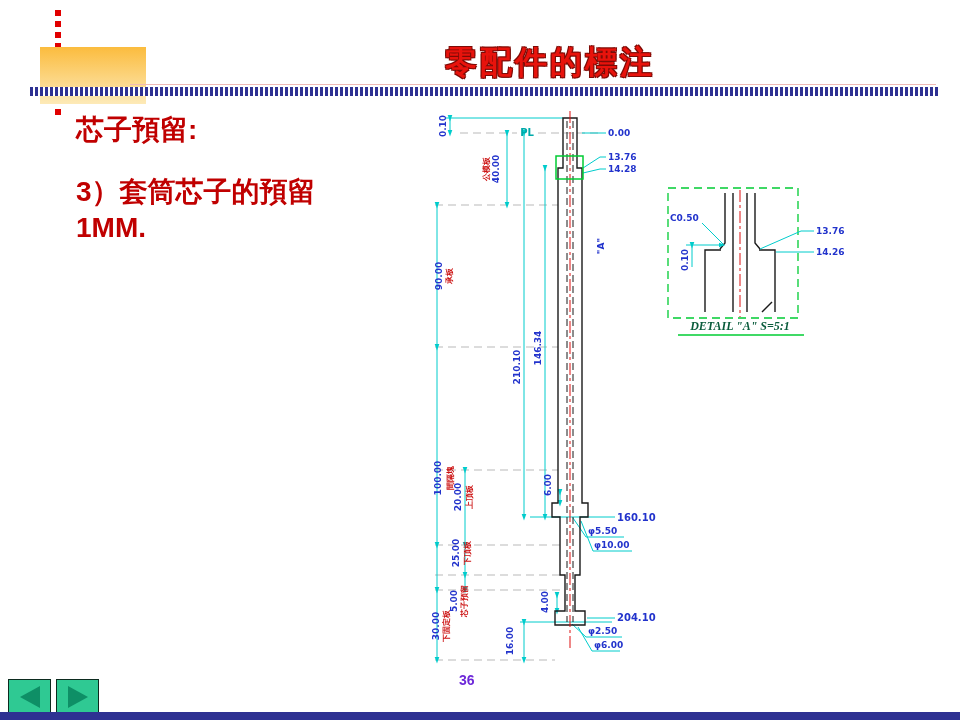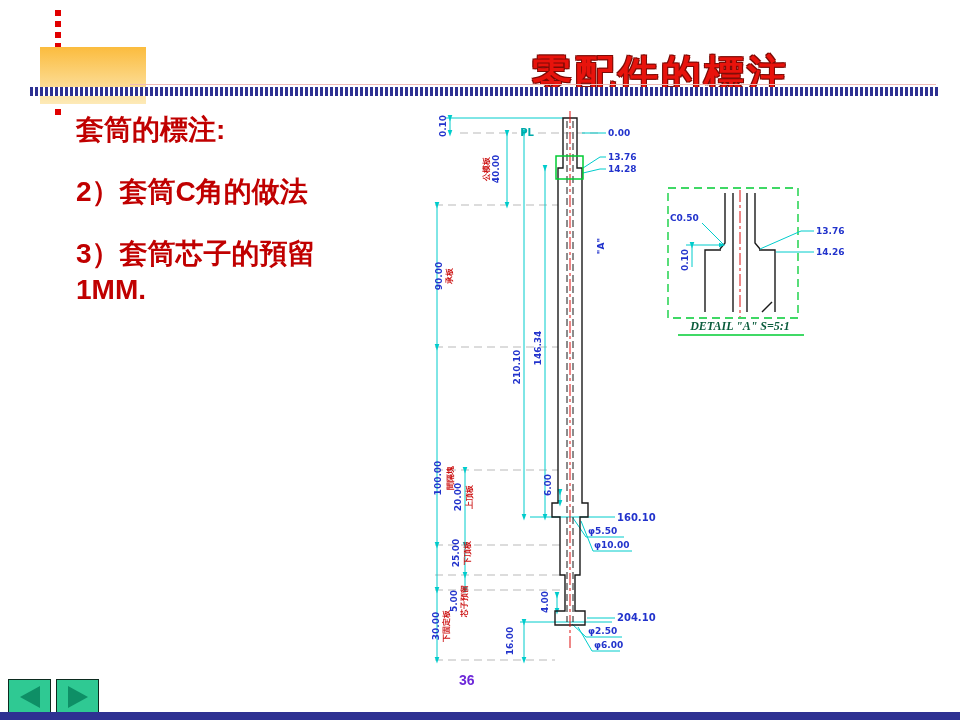--- a/index.html
+++ b/index.html
@@ -2,22 +2,22 @@
 <html><head>
 <meta charset="utf-8">
 <style>
   html,body{margin:0;padding:0}
   body{width:960px;height:720px;position:relative;background:#ffffff;overflow:hidden;
        font-family:"Liberation Sans",sans-serif}
   .deco-dots{position:absolute;left:55px;top:10px;width:6px;height:110px;
        background:repeating-linear-gradient(to bottom,#e10000 0 6px,transparent 6px 11px)}
   .deco-square{position:absolute;left:40px;top:47px;width:106px;height:57px;
        background:linear-gradient(to bottom,#fbbc3e,#fdeab8)}
-  .title{position:absolute;left:290px;top:20px;width:500px;text-align:right;
-       font-family:"Liberation Serif",serif;font-weight:bold;font-size:40px;color:#e8130c;
+  .title{position:absolute;left:300px;top:20px;width:500px;text-align:center;
+       font-family:"Liberation Serif",serif;font-weight:bold;font-size:32px;color:#e8130c;
        letter-spacing:3px;white-space:nowrap;
        text-shadow:1px 1px 0 #7d0b06,-1px -1px 0 #7d0b06,1px -1px 0 #7d0b06,-1px 1px 0 #7d0b06}
   .title-rule{position:absolute;left:130px;top:84px;width:806px;height:1px;background:#f0b9b4}
   .dash-bar{position:absolute;left:30px;top:87px;width:908px;height:9px;
        background:repeating-linear-gradient(to right,#2e3192 0 3px,#ffffff 3px 5px)}
   .notes{position:absolute;left:76px;top:112px;width:340px;color:#c00000;
        font-weight:bold;font-size:28px;line-height:36px}
   .notes p{margin:0 0 26px;white-space:pre-line}
   .cad{position:absolute;left:420px;top:105px;width:540px;height:575px}
   svg text{font-family:"DejaVu Sans",sans-serif}
@@ -46,22 +46,21 @@
 </head>
 <body>
 
 <div class="deco-dots"></div>
 <div class="deco-square"></div>
 <h1 class="title">零配件的標注</h1>
 <div class="title-rule"></div>
 <div class="dash-bar"></div>
 
 <div class="notes">
-  <p>套筒的標注:</p>
-  <p>2）套筒C角的做法</p>
+  <p>芯子預留:</p>
   <p>3）套筒芯子的預留
 1MM.</p>
 </div>
 
 <svg class="cad" viewBox="0 0 540 575">
   <defs>
     <marker id="ac" markerWidth="7" markerHeight="7" refX="3.5" refY="3.5" orient="auto">
       <path d="M0,1 L7,3.5 L0,6 Z" fill="#00cccc"></path>
     </marker>
   </defs>

